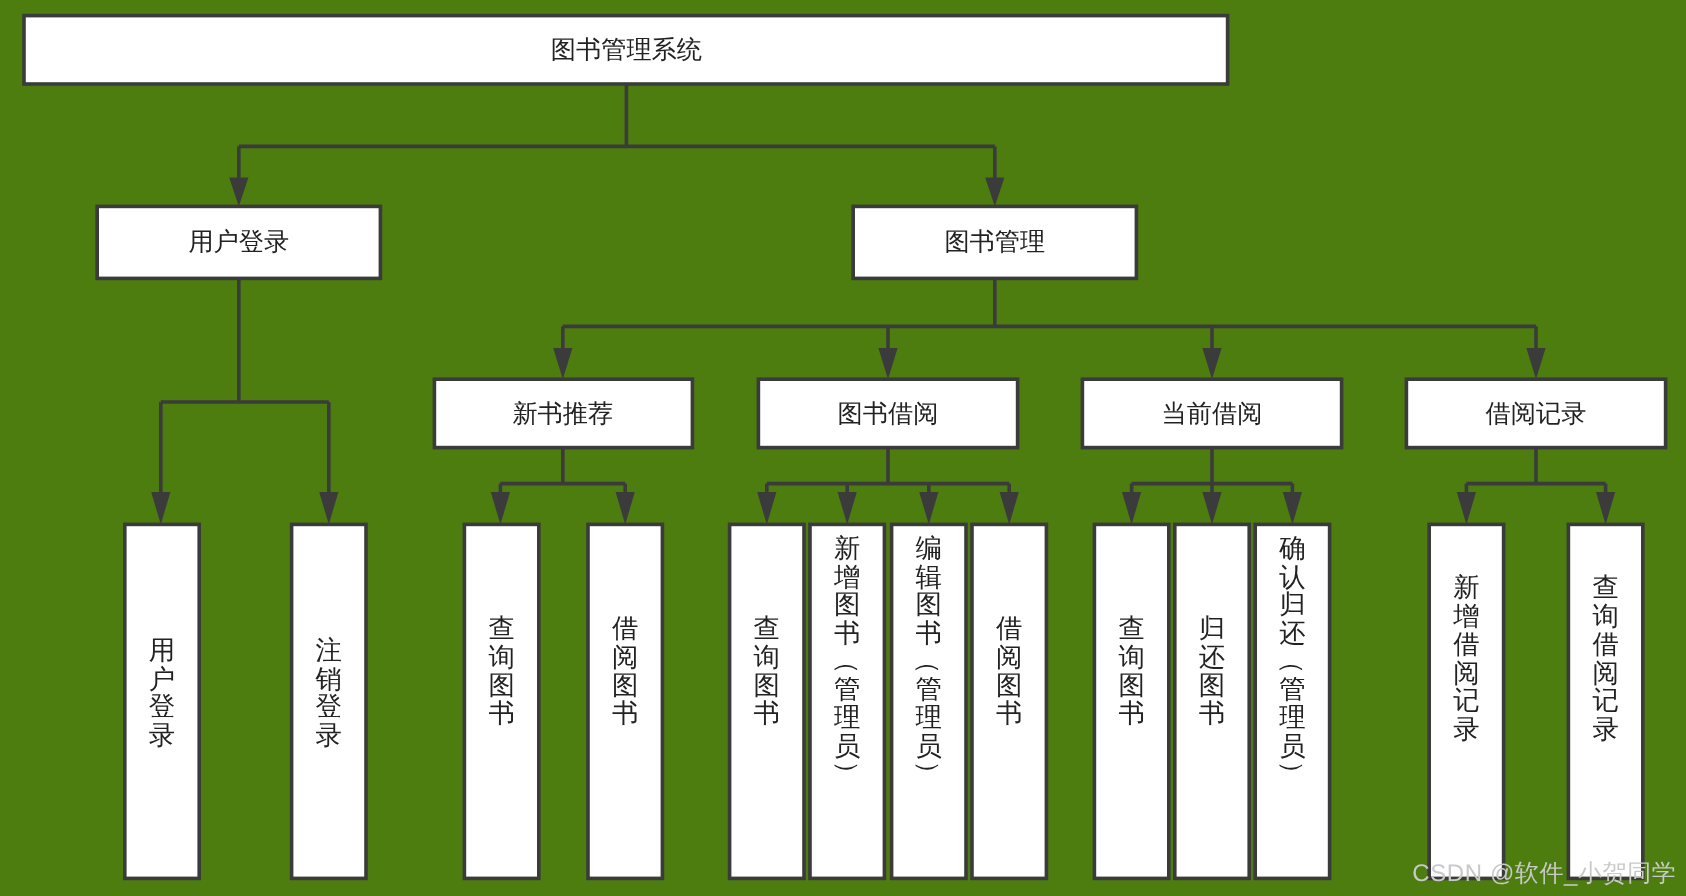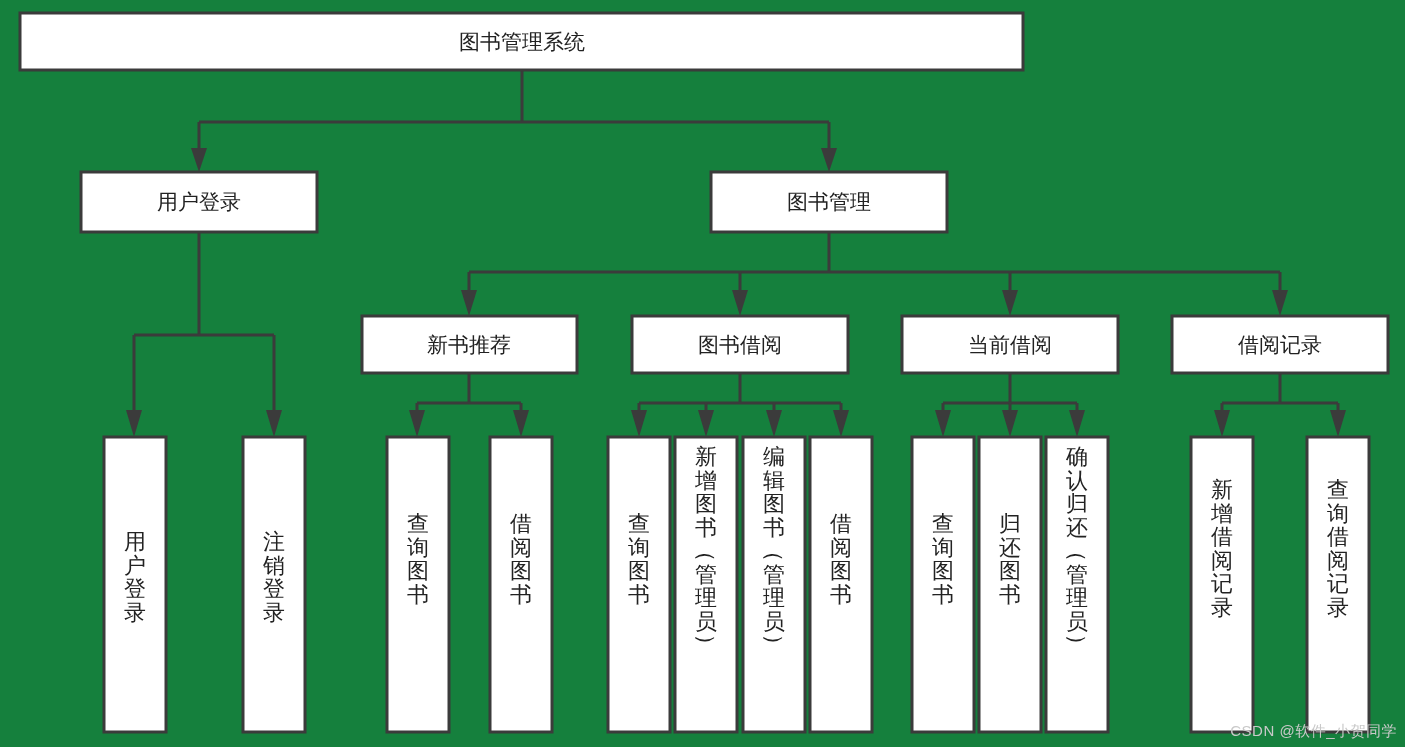--- a/index.html
+++ b/index.html
@@ -1,23 +1,23 @@
 <!DOCTYPE html>
 <html><head>
 <meta charset="utf-8">
 <style>
   html,body{margin:0;padding:0;background:#ffffff;}
   body{width:1405px;height:747px;overflow:hidden;font-family:"Liberation Sans","DejaVu Sans",sans-serif;}
-  #diagram-root{position:relative;width:1405px;height:747px;background:#15803d;}
+  #diagram-root{position:relative;width:1405px;height:747px;background:#4d7c0f;}
   svg.flow{position:absolute;left:0;top:0;width:1405px;height:747px;}
   .node-box{fill:#ffffff;stroke:#3b3b3b;stroke-width:3;}
   .node-label{fill:#222222;font-family:"Liberation Sans","DejaVu Sans",sans-serif;font-size:21px;text-anchor:middle;dominant-baseline:middle;}
   .connector{stroke:#3b3b3b;stroke-width:3;fill:none;}
   .arrow-head{fill:#3b3b3b;stroke:none;}
-  .watermark{position:absolute;right:8px;bottom:6px;color:#c9c9c9;font-size:15px;font-family:"Liberation Sans","DejaVu Sans",sans-serif;letter-spacing:0.5px;white-space:nowrap;}
+  .watermark{position:absolute;right:8px;bottom:6px;color:#c9c9c9;font-size:20px;font-family:"Liberation Sans","DejaVu Sans",sans-serif;letter-spacing:0.5px;white-space:nowrap;}
   .vtext-wrap{position:absolute;display:flex;flex-direction:column;align-items:center;justify-content:flex-start;}
   .vchar{font-size:22px;color:#222222;line-height:1.07;font-family:"Liberation Sans","DejaVu Sans",sans-serif;}
 </style>
 </head>
 <body>
 
 <div id="diagram-root">
 
   <svg class="flow" viewBox="0 0 1405 747">
 

